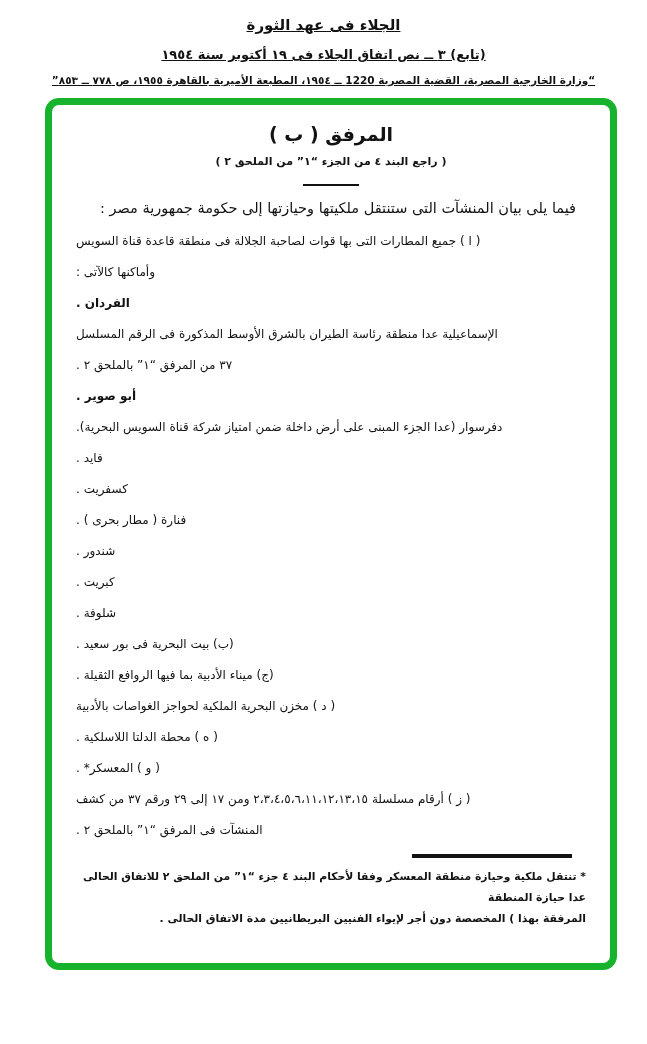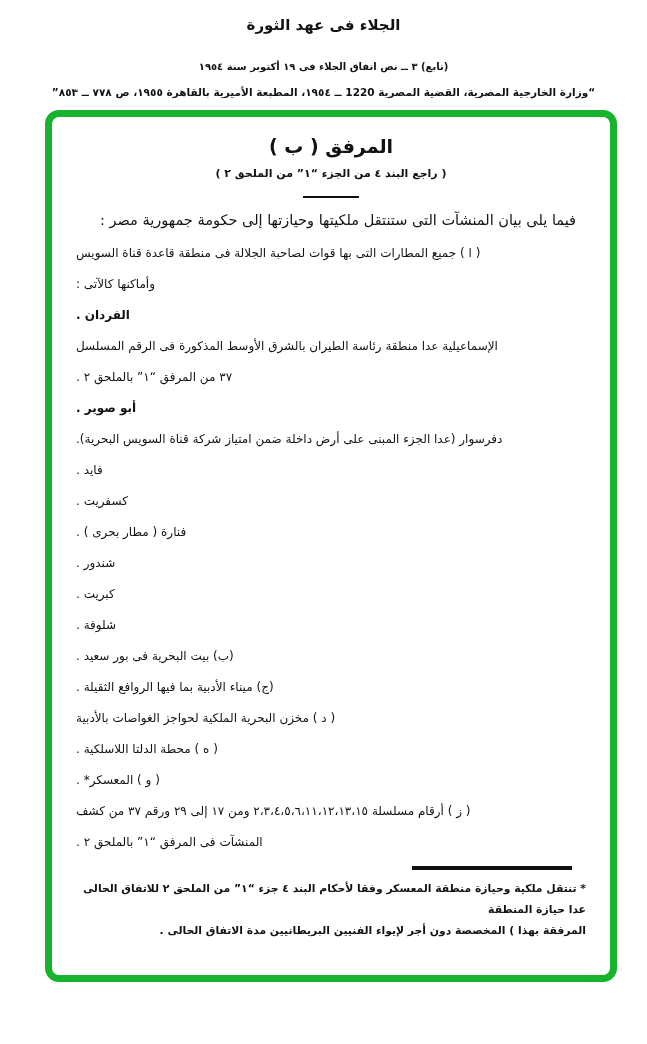--- a/index.html
+++ b/index.html
@@ -1,22 +1,22 @@
 <!DOCTYPE html>
 <html lang="ar" dir="rtl"><head>
 <meta charset="utf-8">
 <style>
   html,body{margin:0;padding:0;}
   body{
     width:647px;height:1044px;background:#ffffff;overflow:hidden;
     font-family:"DejaVu Sans",sans-serif;color:#121212;direction:rtl;
   }
-  .header{ text-align:center; padding-top:14px; }
+  .header{ text-align:center; padding-top:14px;text-decoration:underline; }
   .header .h1{ font-size:15px; font-weight:700; line-height:22px; }
-  .header .h2{ font-size:10px; font-weight:700; line-height:22px; margin-top:20px; }
+  .header .h2{ font-size:13px; font-weight:700; line-height:22px; margin-top:8px; }
   .header .h3{ font-size:10.5px; font-weight:700; line-height:16px; margin-top:6px; letter-spacing:0; }
 
   .annex-box{
     box-sizing:border-box;
     margin:10px 30px 0 47px;
     width:572px; min-height:872px;
     border:7px solid #18b32c; border-radius:14px;
     padding:12px 24px 10px 24px;
   }
   .annex-title{ text-align:center; font-size:19px; font-weight:700; margin-top:6px; }

